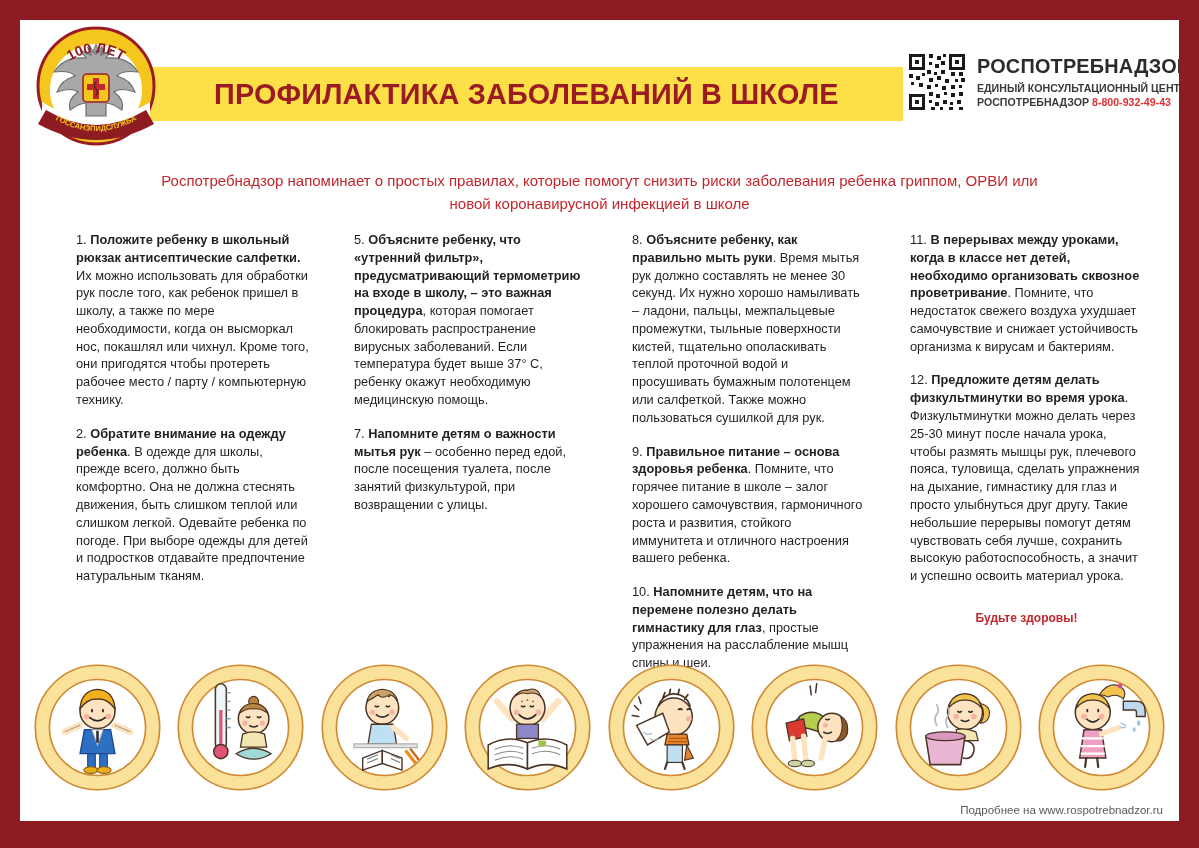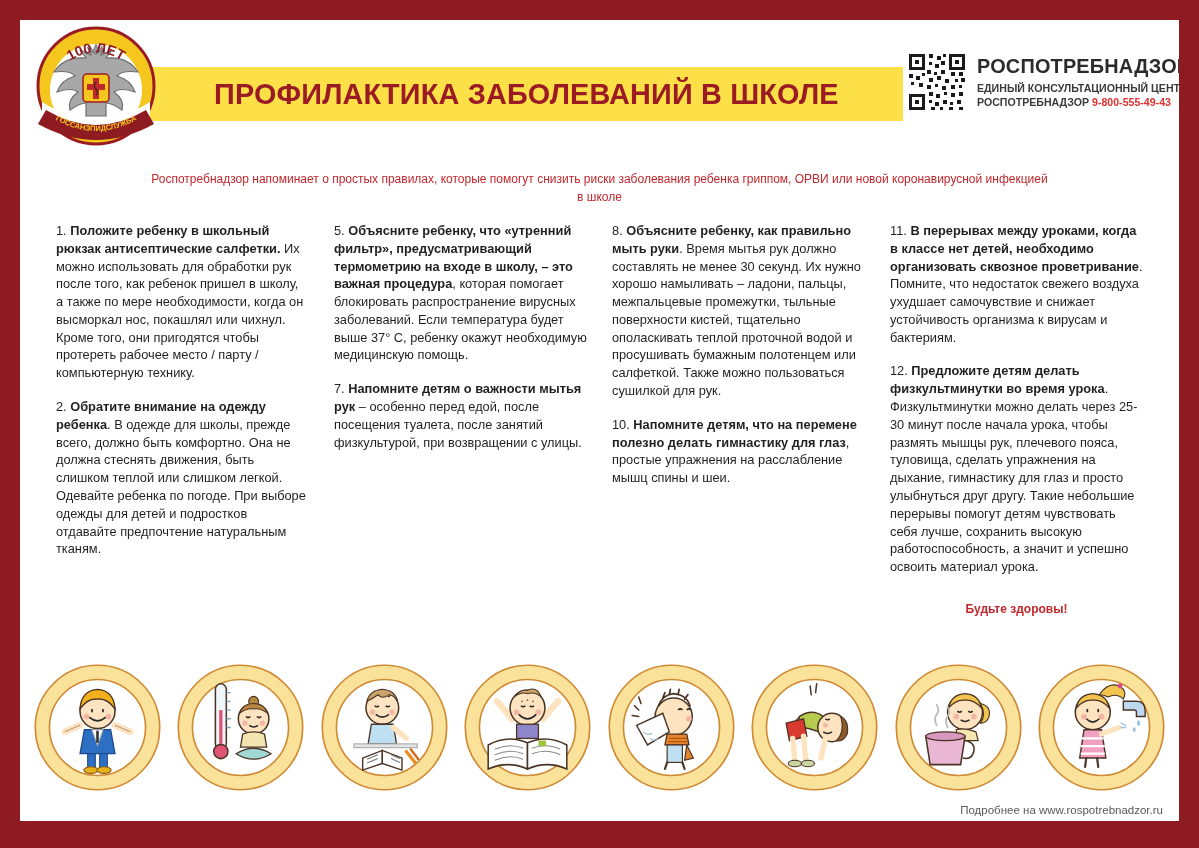--- a/index.html
+++ b/index.html
@@ -16,25 +16,25 @@
              transform:scaleX(.96);white-space:nowrap;}
   .qr-block{position:absolute;right:14px;top:32px;display:flex;gap:10px;align-items:flex-start;width:258px;}
   .qr{width:60px;height:60px;flex:0 0 auto;}
   .qr-text{padding-top:2px;}
   .qr-org{font-size:20.5px;font-weight:bold;color:#2b2b2b;letter-spacing:.2px;transform:scaleX(.97);transform-origin:left;}
   .qr-line{font-size:10.6px;font-weight:bold;color:#3a3a3a;margin-top:3px;line-height:1.35;}
   .qr-phone{color:#e03030;}
 
   
   .subtitle{margin:22px auto 0;width:900px;text-align:center;color:#c2272d;
-            font-size:12px;line-height:1.5;}
+            font-size:15px;line-height:1.5;}
 
   
   .cols{display:flex;gap:25px;padding:16px 36px 0 36px;}
-  .col{flex:1;min-width:0;}
+  .col{flex:1;min-width:0;margin-left:20px;}
   .tip{margin:0 0 16px 0;font-size:12.8px;line-height:1.39;color:#231f20;}
   .tip b{font-weight:bold;}
   .closing{margin-top:26px;text-align:center;color:#c2272d;font-weight:bold;font-size:12px;}
 
   
   .medallions{position:absolute;left:12px;right:12px;bottom:28px;display:flex;justify-content:space-between;}
   .medallion{width:131px;height:131px;}
 
   .footer-note{position:absolute;right:16px;bottom:5px;font-size:11.5px;color:#58595b;}
 </style>
@@ -127,39 +127,40 @@
             <rect x="24" y="55" width="4" height="3"></rect>
               <rect x="33" y="55" width="3" height="3"></rect>
               <rect x="42" y="55" width="4" height="3"></rect>
               <rect x="52" y="55" width="4" height="3"></rect>
           </g>
         </svg>
         <div class="qr-text">
           <div class="qr-org">РОСПОТРЕБНАДЗОР</div>
           <div class="qr-line">
             <span>ЕДИНЫЙ КОНСУЛЬТАЦИОННЫЙ ЦЕНТР</span><br>
-            <span>РОСПОТРЕБНАДЗОР </span><span class="qr-phone">9-800-555-49-43</span>
+            <span>РОСПОТРЕБНАДЗОР </span><span class="qr-phone">8-800-932-49-43</span>
           </div>
         </div>
       </div>
     </div>
 
     <div class="subtitle">Роспотребнадзор напоминает о простых правилах, которые помогут снизить риски заболевания ребенка гриппом, ОРВИ или новой коронавирусной инфекцией в школе</div>
 
     <div class="cols">
       <div class="col">
         <p class="tip"><span>1. </span><b>Положите ребенку в школьный рюкзак антисептические салфетки.</b><span> Их можно использовать для обработки рук после того, как ребенок пришел в школу, а также по мере необходимости, когда он высморкал нос, покашлял или чихнул. Кроме того, они пригодятся чтобы протереть рабочее место / парту / компьютерную технику.</span></p>
         <p class="tip"><span>2. </span><b>Обратите внимание на одежду ребенка</b><span>. В одежде для школы, прежде всего, должно быть комфортно. Она не должна стеснять движения, быть слишком теплой или слишком легкой. Одевайте ребенка по погоде. При выборе одежды для детей и подростков отдавайте предпочтение натуральным тканям.</span></p>
       </div>
       <div class="col">
         <p class="tip"><span>5. </span><b>Объясните ребенку, что «утренний фильтр», предусматривающий термометрию на входе в школу, – это важная процедура</b><span>, которая помогает блокировать распространение вирусных заболеваний. Если температура будет выше 37° С, ребенку окажут необходимую медицинскую помощь.</span></p>
         <p class="tip"><span>7. </span><b>Напомните детям о важности мытья рук</b><span> – особенно перед едой, после посещения туалета, после занятий физкультурой, при возвращении с улицы.</span></p>
       </div>
       <div class="col">
         <p class="tip"><span>8. </span><b>Объясните ребенку, как правильно мыть руки</b><span>. Время мытья рук должно составлять не менее 30 секунд. Их нужно хорошо намыливать – ладони, пальцы, межпальцевые промежутки, тыльные поверхности кистей, тщательно ополаскивать теплой проточной водой и просушивать бумажным полотенцем или салфеткой. Также можно пользоваться сушилкой для рук.</span></p>
+        <p class="tip"><span>9. </span><b>Правильное питание – основа здоровья ребенка</b><span>. Помните, что горячее питание в школе – залог хорошего самочувствия, гармоничного роста и развития, стойкого иммунитета и отличного настроения вашего ребенка.</span></p>
         <p class="tip"><span>10. </span><b>Напомните детям, что на перемене полезно делать гимнастику для глаз</b><span>, простые упражнения на расслабление мышц спины и шеи.</span></p>
       </div>
       <div class="col">
         <p class="tip"><span>11. </span><b>В перерывах между уроками, когда в классе нет детей, необходимо организовать сквозное проветривание</b><span>. Помните, что недостаток свежего воздуха ухудшает самочувствие и снижает устойчивость организма к вирусам и бактериям.</span></p>
         <p class="tip"><span>12. </span><b>Предложите детям делать физкультминутки во время урока</b><span>. Физкультминутки можно делать через 25-30 минут после начала урока, чтобы размять мышцы рук, плечевого пояса, туловища, сделать упражнения на дыхание, гимнастику для глаз и просто улыбнуться друг другу. Такие небольшие перерывы помогут детям чувствовать себя лучше, сохранить высокую работоспособность, а значит и успешно освоить материал урока.</span></p>
         <div class="closing">Будьте здоровы!</div>
       </div>
     </div>
 
     <div class="medallions">

